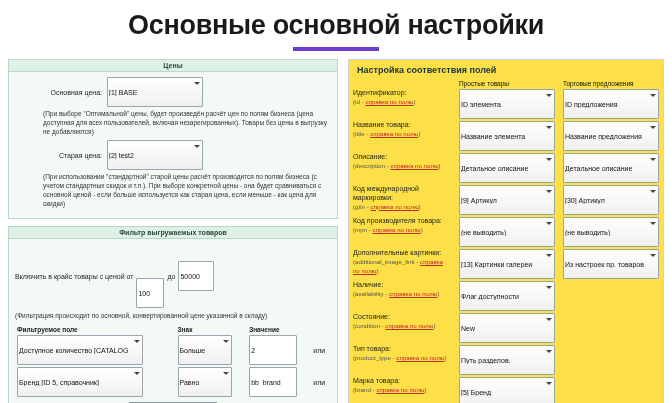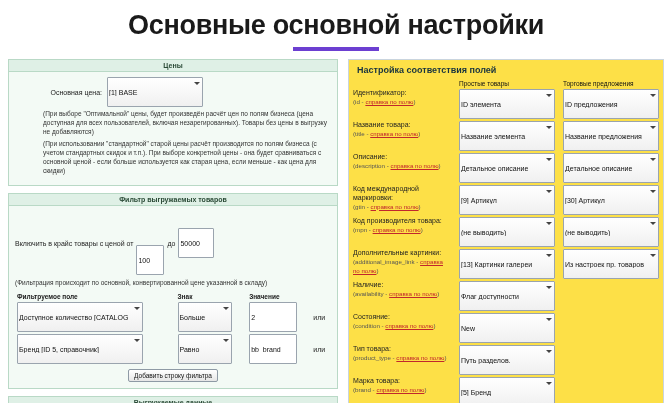--- a/index.html
+++ b/index.html
@@ -165,20 +165,28 @@
         <div class="field-row">
           <div class="lbl lbl-w1">Основная цена:</div>
           <span class="sel-wrap">
             <select class="sel" style="width:96px">
               <option>[1] BASE</option>
             </select>
           </span>
         </div>
         <div class="note" style="padding-left:28px">(При выборе "Оптимальной" цены, будет произведён расчёт цен по полям бизнеса (цена доступная для всех пользователей, включая незарегированных). Товары без цены в выгрузку не добавляются)</div>
 
+        <div class="field-row">
+          <div class="lbl lbl-w1">Старая цена:</div>
+          <span class="sel-wrap">
+            <select class="sel" style="width:96px">
+              <option>[2] test2</option>
+            </select>
+          </span>
+        </div>
         <div class="note" style="padding-left:28px">(При использовании "стандартной" старой цены расчёт производится по полям бизнеса (с учетом стандартных скидок и т.п.). При выборе конкретной цены - она будет сравниваться с основной ценой - если больше используется как старая цена, если меньше - как цена для скидки)</div>
 
 
       </div>
     </div>
 
     <div class="panel">
       <div class="panel-head">Фильтр выгружаемых товаров</div>
       <div class="panel-body">
 

